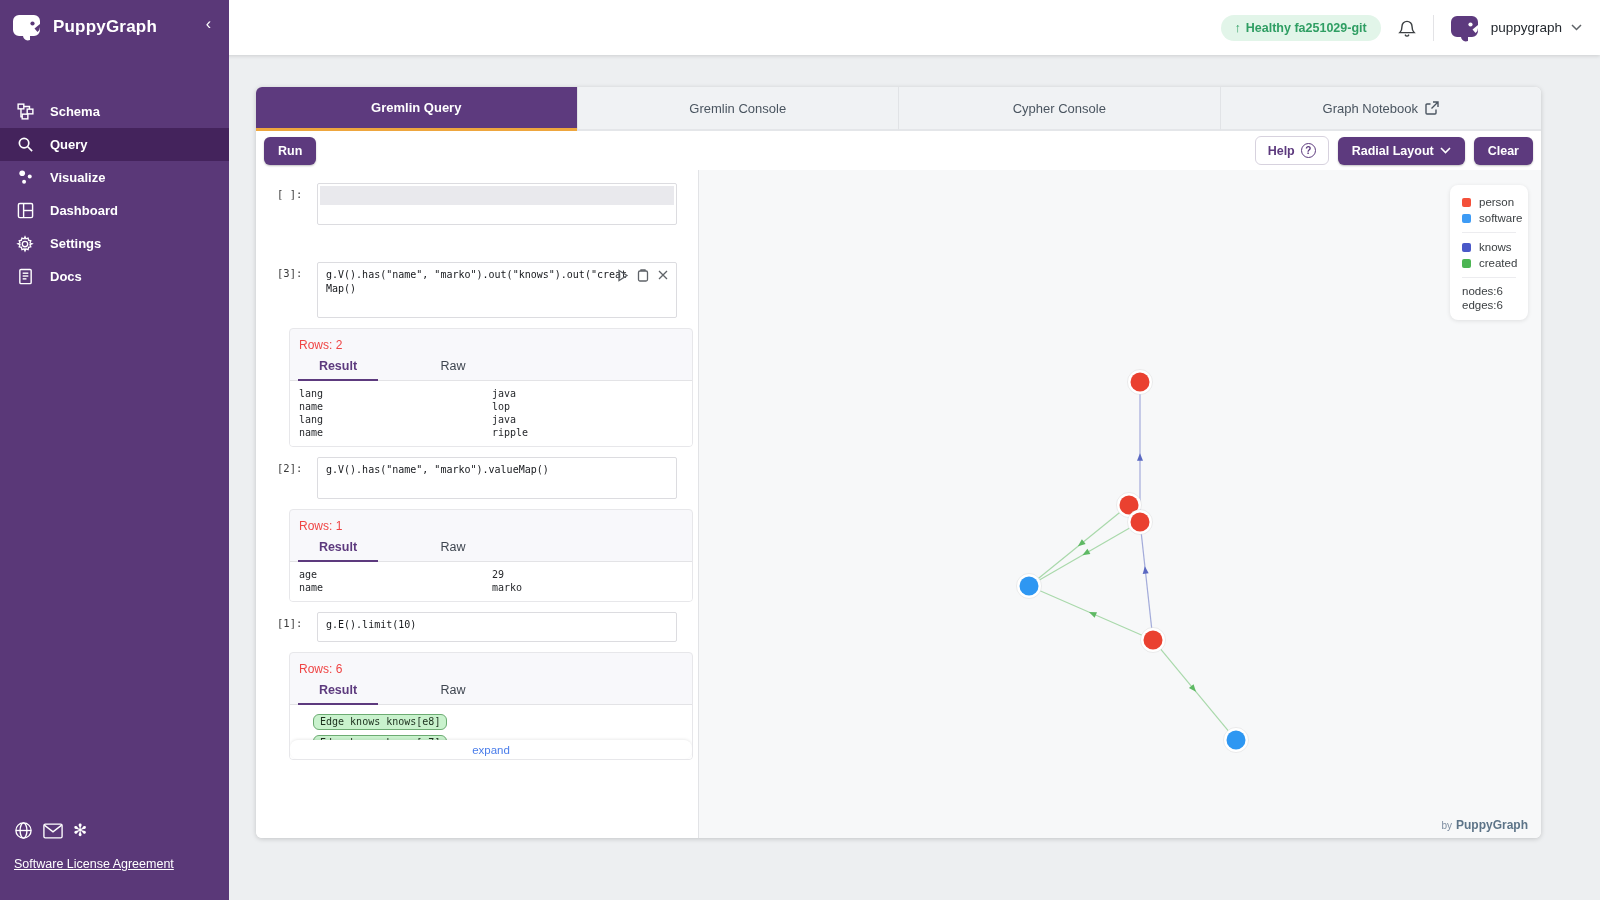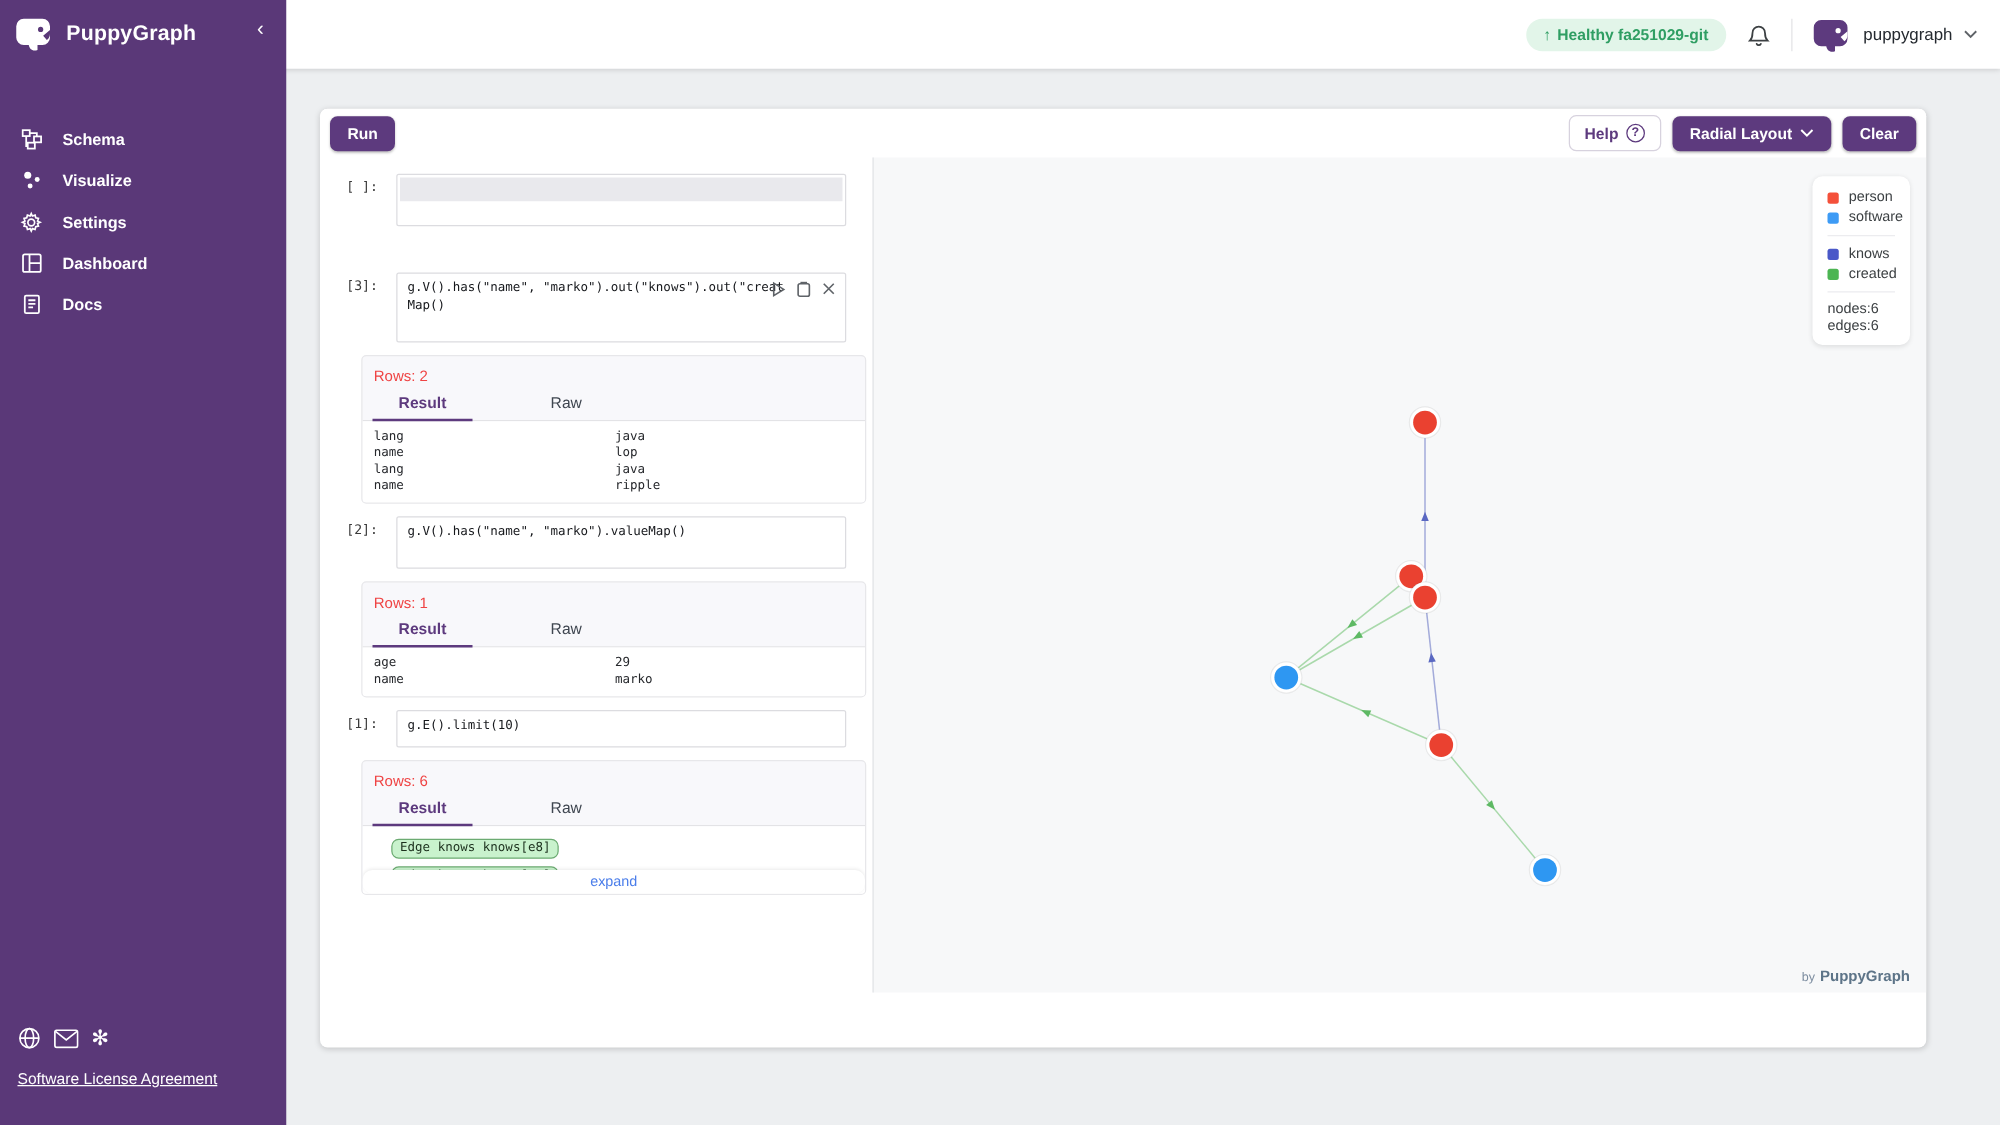--- a/index.html
+++ b/index.html
@@ -136,48 +136,57 @@
       <span class="mi-icon">
         <svg width="17" height="17" viewBox="0 0 18 18" fill="none" stroke="#fff" stroke-width="1.5">
           <rect x="1.2" y="1.2" width="6" height="5"></rect>
             <rect x="10.8" y="6.5" width="6" height="5"></rect>
           <rect x="5.5" y="11.8" width="6" height="5"></rect>
             <path d="M4.2 6.2 v8.5 h1.3 M7.2 3.7 h6 v2.8"></path>
         </svg>
       </span>
       <span class="mi-label">Schema</span>
     </div>
+    <div class="menu-item active">
+      <span class="mi-icon">
+        <svg width="17" height="17" viewBox="0 0 18 18" fill="none" stroke="#fff" stroke-width="1.8">
+          <circle cx="7.5" cy="7.5" r="5"></circle>
+            <line x1="11.4" y1="11.4" x2="16" y2="16"></line>
+        </svg>
+      </span>
+      <span class="mi-label">Query</span>
+    </div>
     <div class="menu-item">
       <span class="mi-icon">
         <svg width="17" height="17" viewBox="0 0 18 18" fill="#fff">
           <circle cx="5.5" cy="4.5" r="3"></circle>
             <circle cx="13.5" cy="8" r="2.1"></circle>
             <circle cx="7.5" cy="13.5" r="2.1"></circle>
         </svg>
       </span>
       <span class="mi-label">Visualize</span>
     </div>
     <div class="menu-item">
       <span class="mi-icon">
-        <svg width="18" height="18" viewBox="0 0 20 20" fill="none" stroke="#fff" stroke-width="1.5">
-          <circle cx="10" cy="10" r="3"></circle>
-          <path d="M10 2 l1 2.2 2.4-.8 .6 2.4 2.4 .6 -.8 2.4 2.2 1 -2.2 1 .8 2.4 -2.4 .6 -.6 2.4 -2.4 -.8 -1 2.2 -1 -2.2 -2.4 .8 -.6 -2.4 -2.4 -.6 .8 -2.4 -2.2 -1 2.2 -1 -.8 -2.4 2.4 -.6 .6 -2.4 2.4 .8 z"></path>
-        </svg>
-      </span>
-      <span class="mi-label">Settings</span>
-    </div>
-    <div class="menu-item">
-      <span class="mi-icon">
         <svg width="17" height="17" viewBox="0 0 18 18" fill="none" stroke="#fff" stroke-width="1.5">
           <rect x="1.5" y="1.5" width="15" height="15" rx="1.5"></rect>
             <line x1="7" y1="1.5" x2="7" y2="16.5"></line>
             <line x1="7" y1="9" x2="16.5" y2="9"></line>
         </svg>
       </span>
       <span class="mi-label">Dashboard</span>
+    </div>
+    <div class="menu-item">
+      <span class="mi-icon">
+        <svg width="18" height="18" viewBox="0 0 20 20" fill="none" stroke="#fff" stroke-width="1.5">
+          <circle cx="10" cy="10" r="3"></circle>
+          <path d="M10 2 l1 2.2 2.4-.8 .6 2.4 2.4 .6 -.8 2.4 2.2 1 -2.2 1 .8 2.4 -2.4 .6 -.6 2.4 -2.4 -.8 -1 2.2 -1 -2.2 -2.4 .8 -.6 -2.4 -2.4 -.6 .8 -2.4 -2.2 -1 2.2 -1 -.8 -2.4 2.4 -.6 .6 -2.4 2.4 .8 z"></path>
+        </svg>
+      </span>
+      <span class="mi-label">Settings</span>
     </div>
     <div class="menu-item">
       <span class="mi-icon">
         <svg width="17" height="17" viewBox="0 0 18 18" fill="none" stroke="#fff" stroke-width="1.5">
           <rect x="3" y="1.5" width="12" height="15" rx="1.2"></rect>
           <line x1="6" y1="5.5" x2="12" y2="5.5"></line>
             <line x1="6" y1="8.5" x2="12" y2="8.5"></line>
             <line x1="6" y1="11.5" x2="10" y2="11.5"></line>
         </svg>
       </span>
@@ -197,20 +206,38 @@
           <polyline points="1.5,2 11,9.5 20.5,2"></polyline>
       </svg>
       <span style="font-size:17px; line-height:1; color:#fff;">✻</span>
     </div>
     <span class="sb-link">Software License Agreement</span>
   </div>
 </div>
 
 <div class="card">
 
+  <div class="tabbar">
+    <div class="tab active">
+      <span>Gremlin Query</span>
+    </div>
+    <div class="tab">
+      <span>Gremlin Console</span>
+    </div>
+    <div class="tab">
+      <span>Cypher Console</span>
+    </div>
+    <div class="tab">
+      <span>Graph Notebook</span>
+      <svg width="14" height="14" viewBox="0 0 14 14" fill="none" stroke="#4a5560" stroke-width="1.4">
+        <path d="M11 8.5 V12 a1 1 0 0 1 -1 1 H2 a1 1 0 0 1 -1 -1 V4 a1 1 0 0 1 1 -1 h3.5"></path>
+        <path d="M8 1 h5 v5 M13 1 L6.5 7.5"></path>
+      </svg>
+    </div>
+  </div>
 
   <div class="toolbar">
     <button class="btn btn-purple">Run</button>
     <div class="toolbar-right">
       <button class="btn btn-outline">
         <span>Help</span>
         <span class="qmark">?</span>
       </button>
       <button class="btn btn-purple">
         <span>Radial Layout</span>

